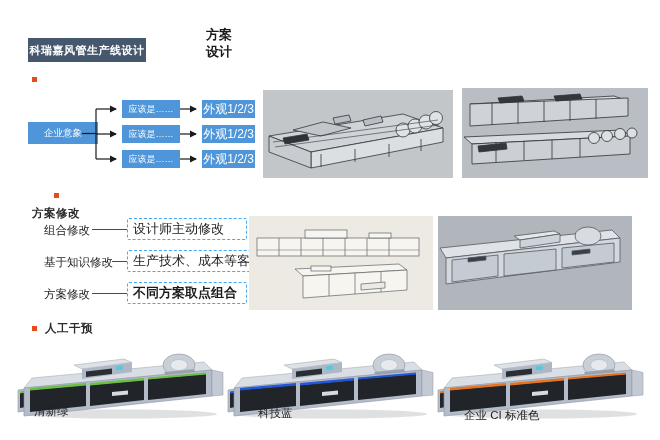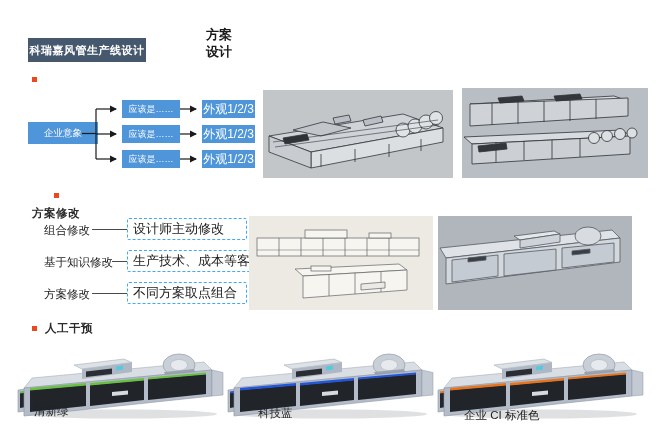--- a/index.html
+++ b/index.html
@@ -141,21 +141,21 @@
   <div class="mod-label" style="top:223px;">组合修改</div>
   <div class="mod-line" style="left:92px; width:35px; top:229px;"></div>
   <div class="mod-note" style="top:218px; width:120px;">设计师主动修改</div>
 
   <div class="mod-label" style="top:255px;">基于知识修改</div>
   <div class="mod-line" style="left:112px; width:15px; top:261px;"></div>
   <div class="mod-note" style="top:250px; width:125px;">生产技术、成本等客观因素</div>
 
   <div class="mod-label" style="top:287px;">方案修改</div>
   <div class="mod-line" style="left:92px; width:35px; top:293px;"></div>
-  <div class="mod-note" style="top:282px; width:120px;">不同方案取点组合</div>
+  <div class="mod-note" style="top:282px; width:120px;font-weight:bold;">不同方案取点组合</div>
 
   <div class="render" style="left:249px; top:216px; width:184px; height:94px; background:var(--c-render_bg_c,#edeae4);">
     <svg width="184" height="94" viewBox="0 0 184 94">
       <g stroke="#606366" stroke-width="0.7" fill="#f7f5f0">
         <rect x="8" y="22" width="162" height="18"></rect>
         <line x1="30" y1="22" x2="30" y2="40"></line>
           <line x1="52" y1="22" x2="52" y2="40"></line>
         <line x1="74" y1="22" x2="74" y2="40"></line>
           <line x1="96" y1="22" x2="96" y2="40"></line>
         <line x1="118" y1="22" x2="118" y2="40"></line>

